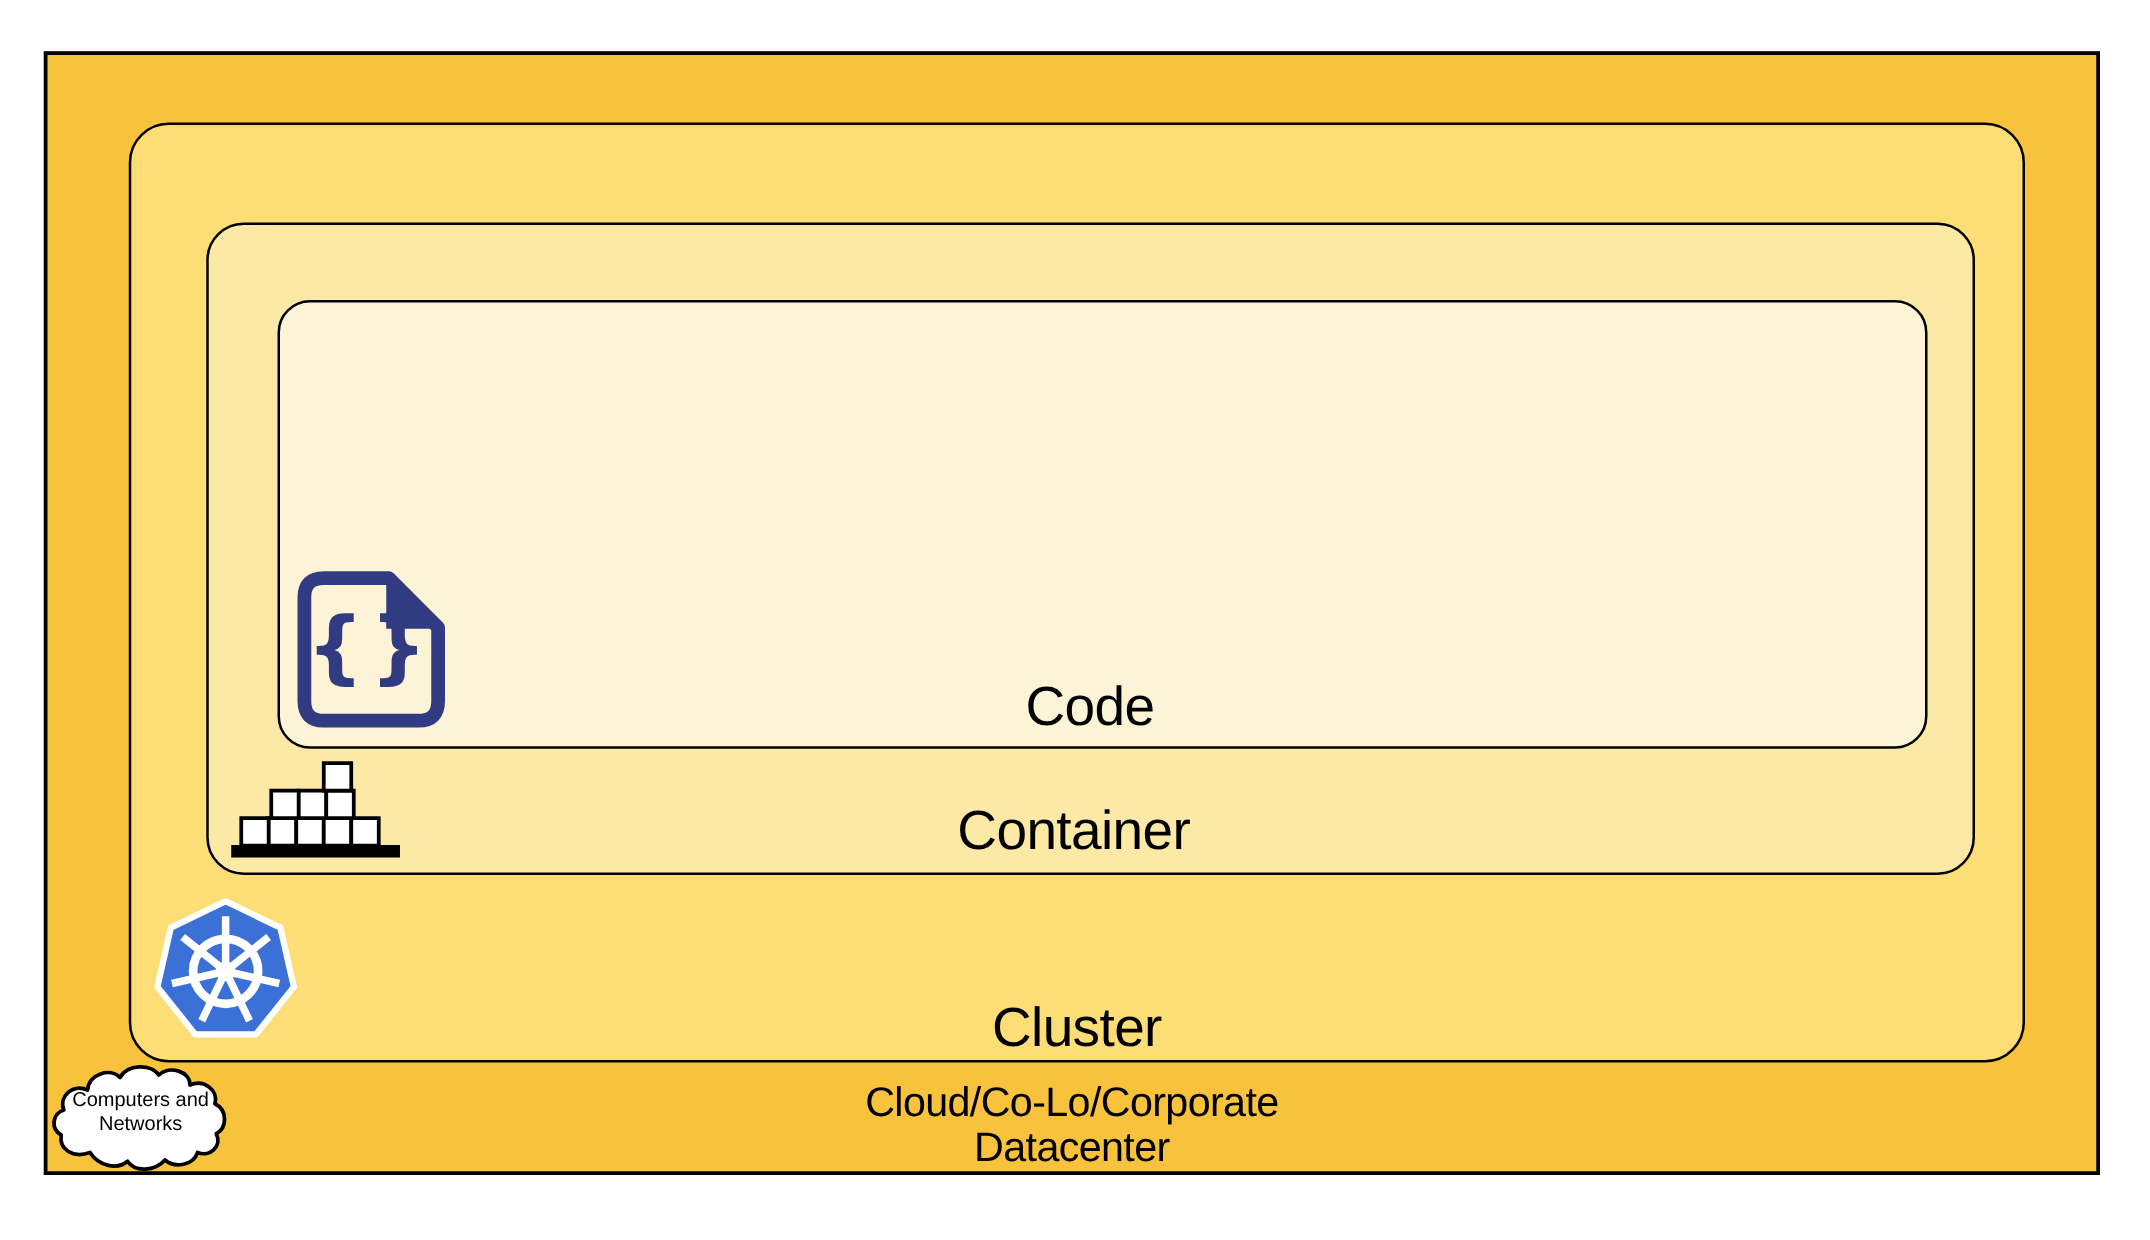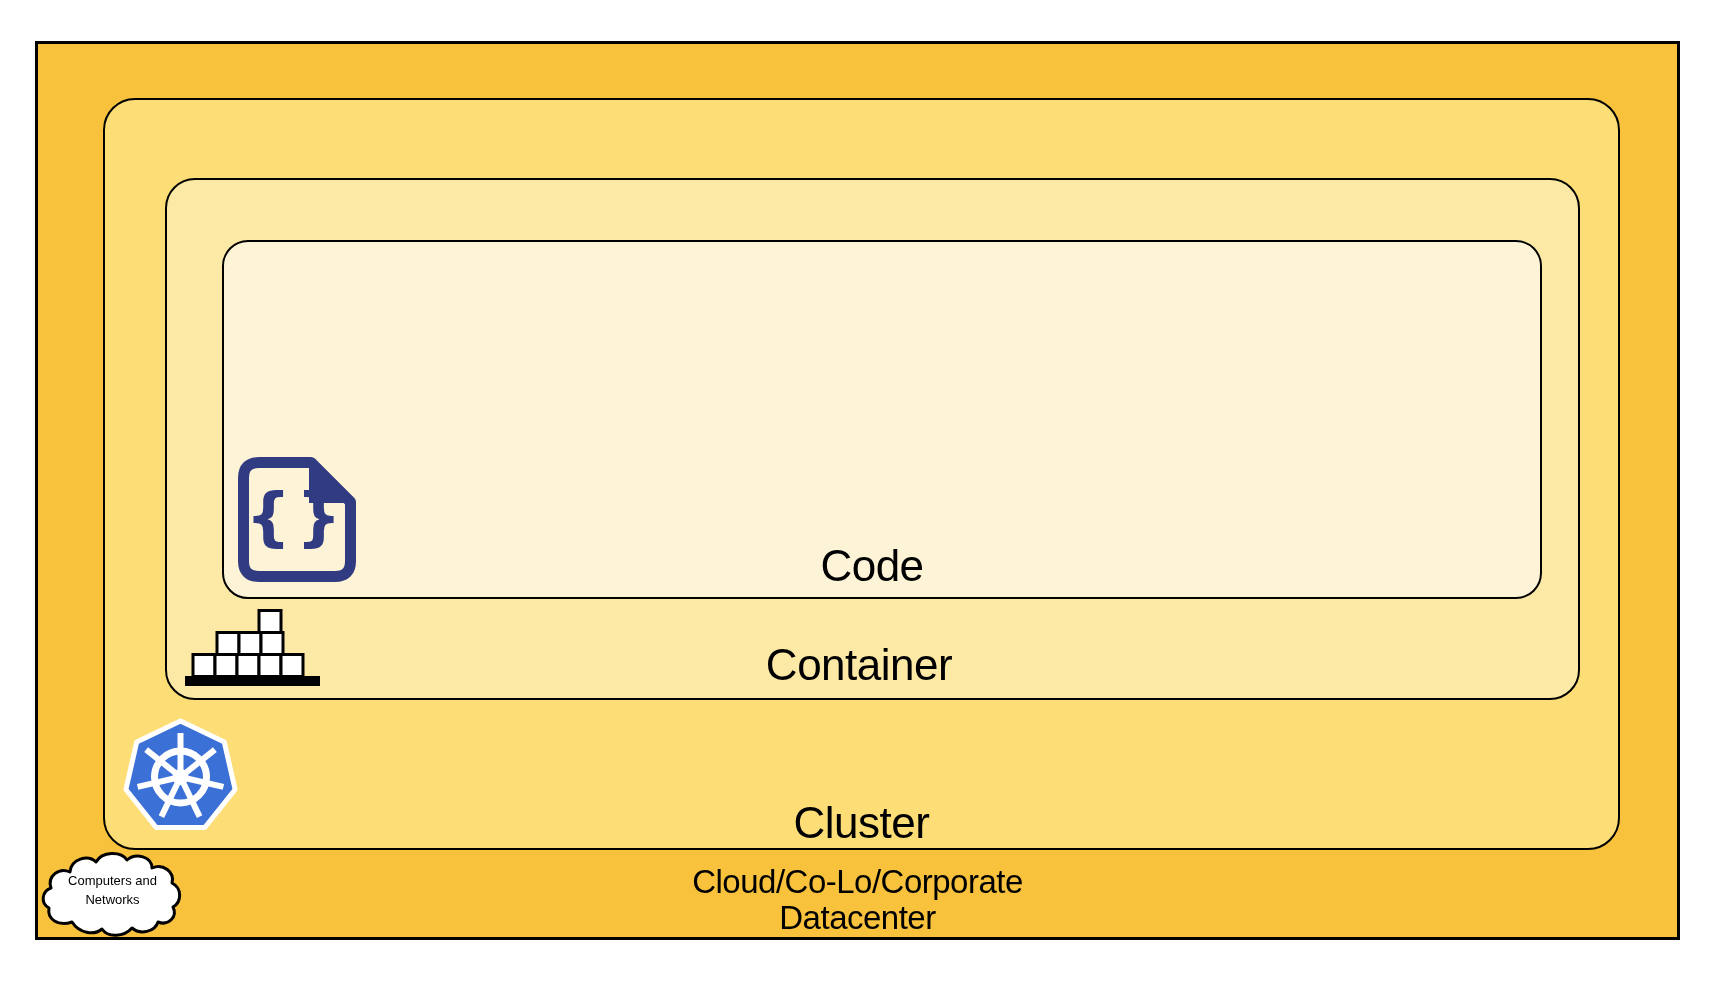--- a/index.html
+++ b/index.html
@@ -33,21 +33,21 @@
   .icon { position: absolute; overflow: visible; }
   .code-icon      { left: 14px;  top: 215px; }
   .container-icon { left: 18px;  top: 428px; }
   .k8s-icon       { left: 13px;  top: 616px; }
 
   .cloud { position: absolute; left: 4px; top: 806px; width: 141px; height: 89px; }
   .cloud svg { position: absolute; left: 0; top: 0; overflow: visible; }
   .cloud-text {
     position: absolute; left: 0; right: 0; top: 21px;
     text-align: center;
-    font-size: 13px;
+    font-size: 16px;
     line-height: 19px;
     white-space: pre-line;
   }
 </style>
 </head>
 <body>
 
 <div class="canvas">
 
   <div class="box layer-datacenter" style="background: rgb(248, 194, 61);">

